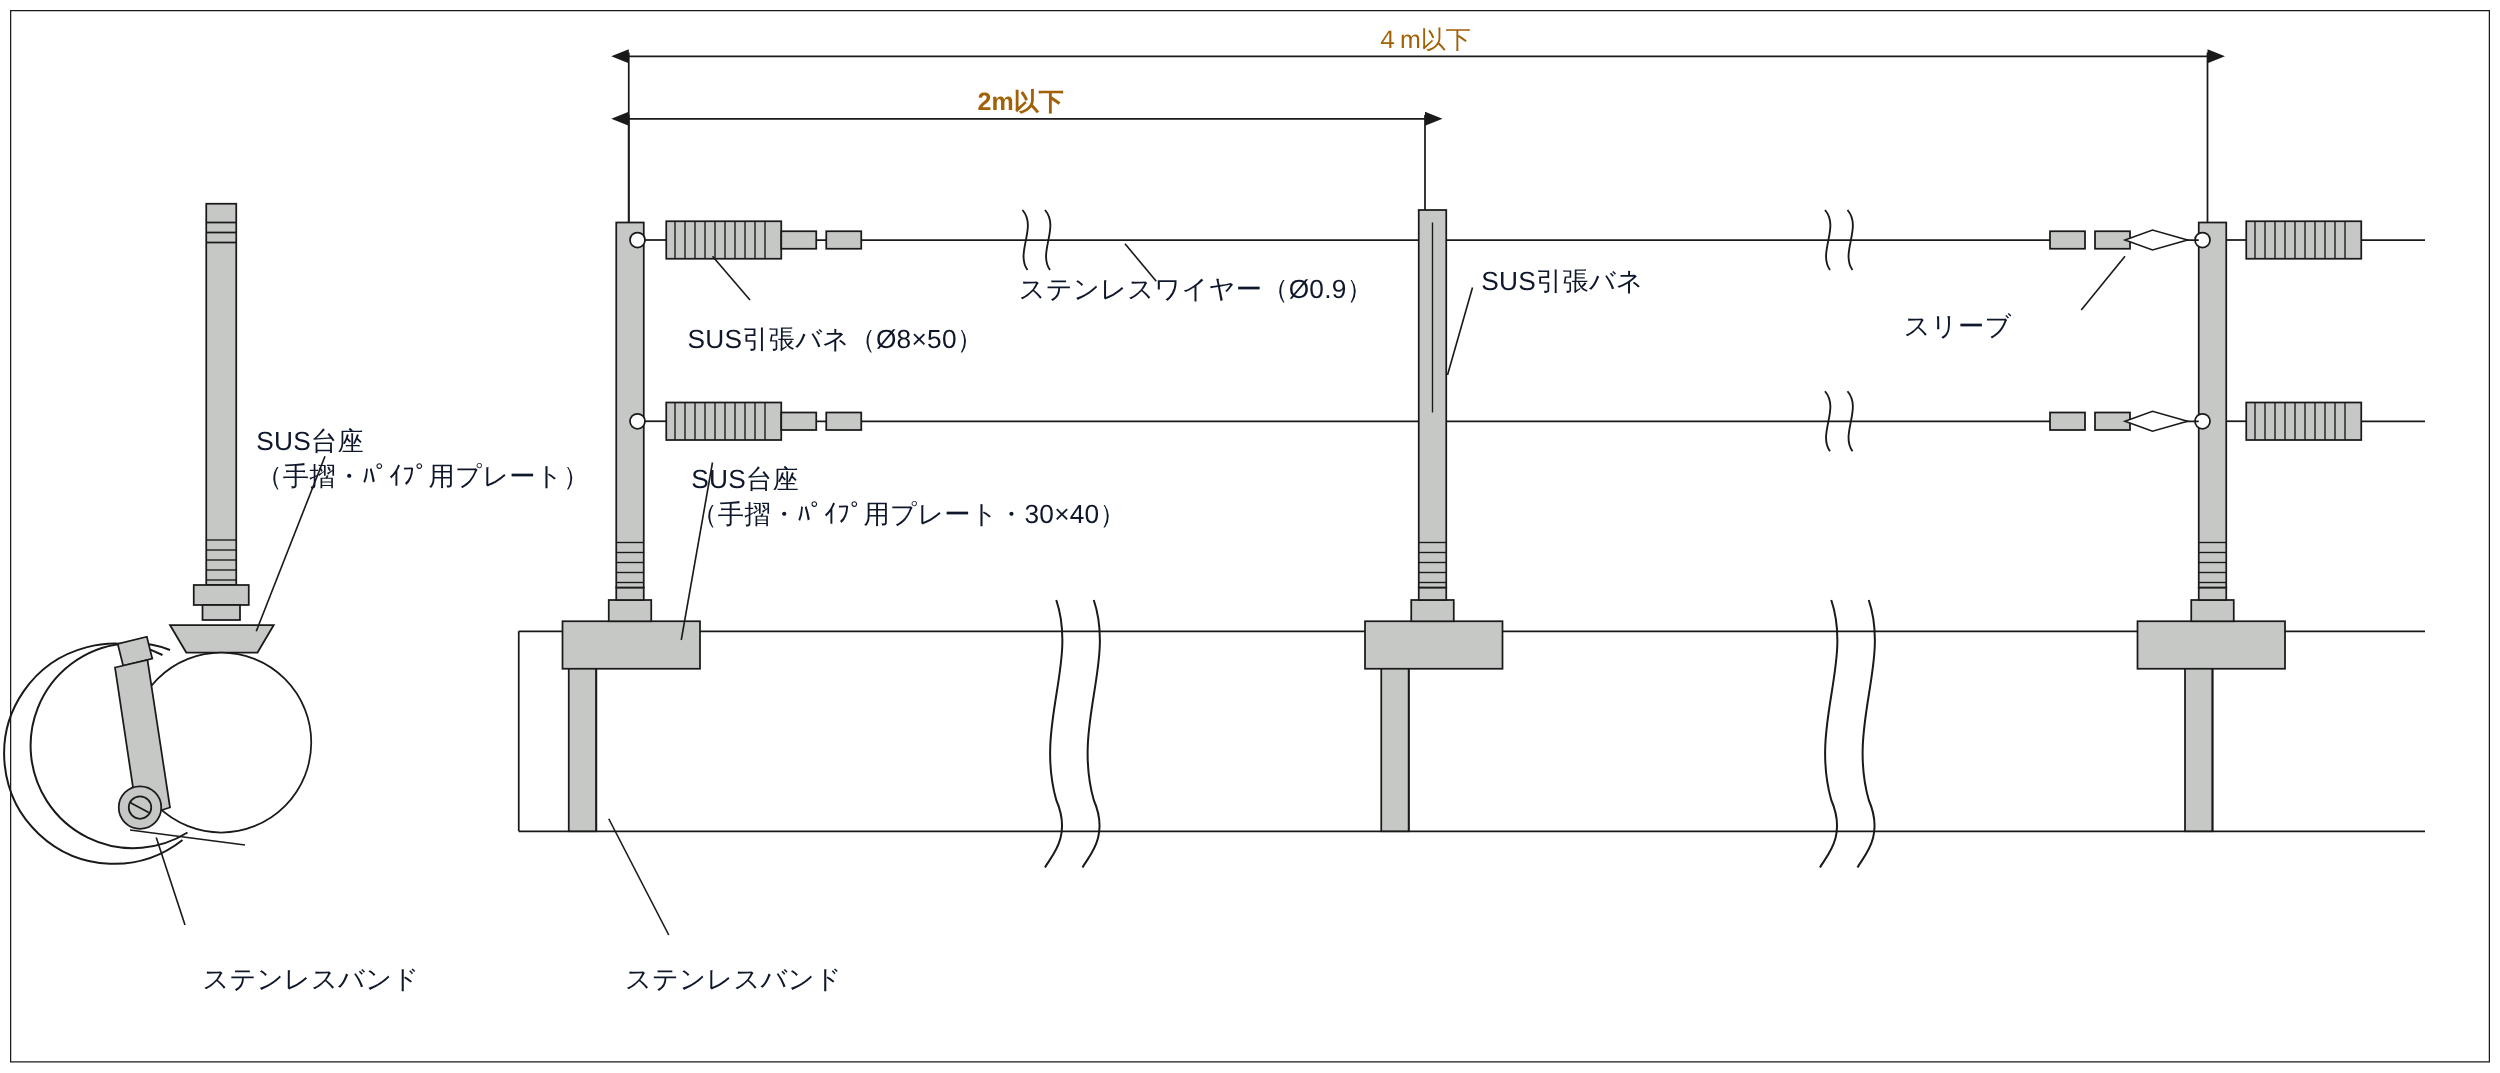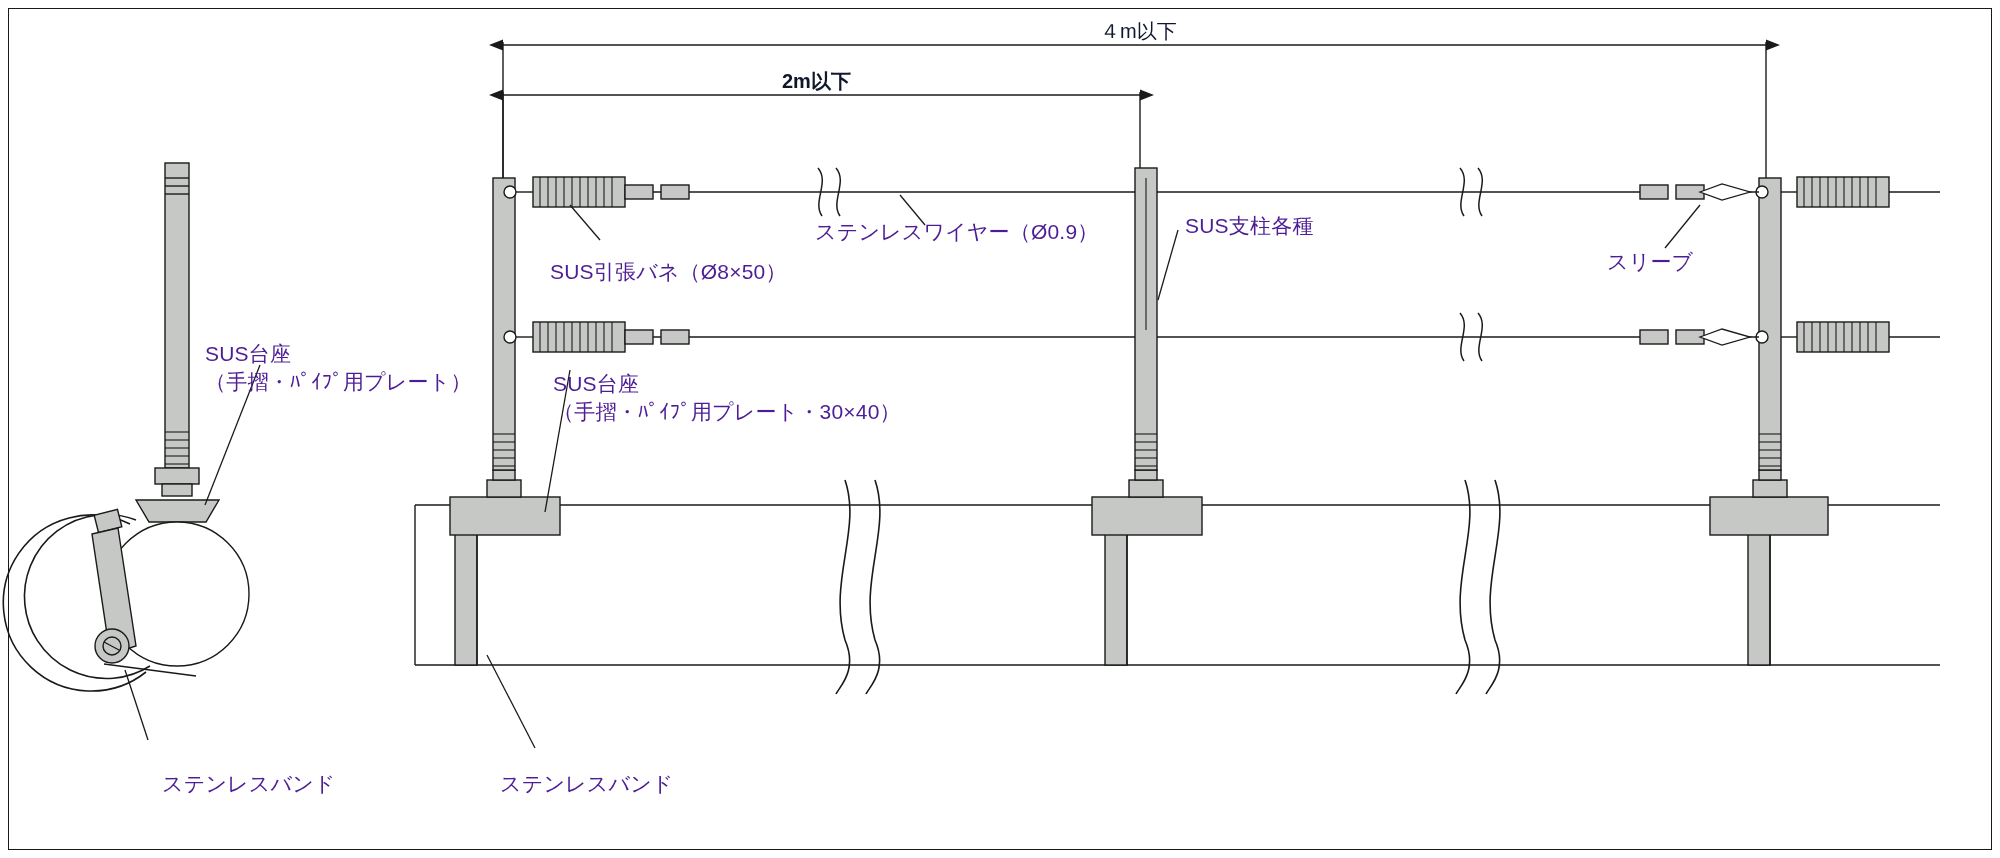--- a/index.html
+++ b/index.html
@@ -28,29 +28,29 @@
   }
   svg#diagram-svg {
     position: absolute;
     left: 0;
     top: 0;
     width: 2000px;
     height: 858px;
   }
   .lbl {
     position: absolute;
-    color: #4c1d95;
+    color: #0f172a;
     font-size: 21px;
     line-height: 1.32;
     white-space: pre;
     letter-spacing: 0.2px;
   }
   .dim-lbl {
     position: absolute;
-    color: #0f172a;
+    color: #a16207;
     font-size: 20px;
     white-space: pre;
   }
 </style>
 </head>
 <body>
 
 <div id="page">
 
   <div id="diagram-frame"></div>
@@ -299,19 +299,19 @@
   </svg>
 
   <div class="dim-lbl" style="left:1100px; top:18px;">４m以下</div>
   <div class="dim-lbl" style="left:782px; top:68px;font-weight:bold;">2m以下</div>
 
   <div class="lbl" style="left:205px; top:340px;">SUS台座
 （手摺・ﾊﾟｲﾌﾟ用プレート）</div>
   <div class="lbl" style="left:162px; top:770px;">ステンレスバンド</div>
   <div class="lbl" style="left:550px; top:258px;">SUS引張バネ（Ø8×50）</div>
   <div class="lbl" style="left:815px; top:218px;">ステンレスワイヤー（Ø0.9）</div>
-  <div class="lbl" style="left:1185px; top:212px;">SUS支柱各種</div>
-  <div class="lbl" style="left:1607px; top:248px;">スリーブ</div>
+  <div class="lbl" style="left:1185px; top:212px;">SUS引張バネ</div>
+  <div class="lbl" style="left:1523px; top:248px;">スリーブ</div>
   <div class="lbl" style="left:553px; top:370px;">SUS台座
 （手摺・ﾊﾟｲﾌﾟ用プレート・30×40）</div>
   <div class="lbl" style="left:500px; top:770px;">ステンレスバンド</div>
 
 </div>
 
 </body></html>

